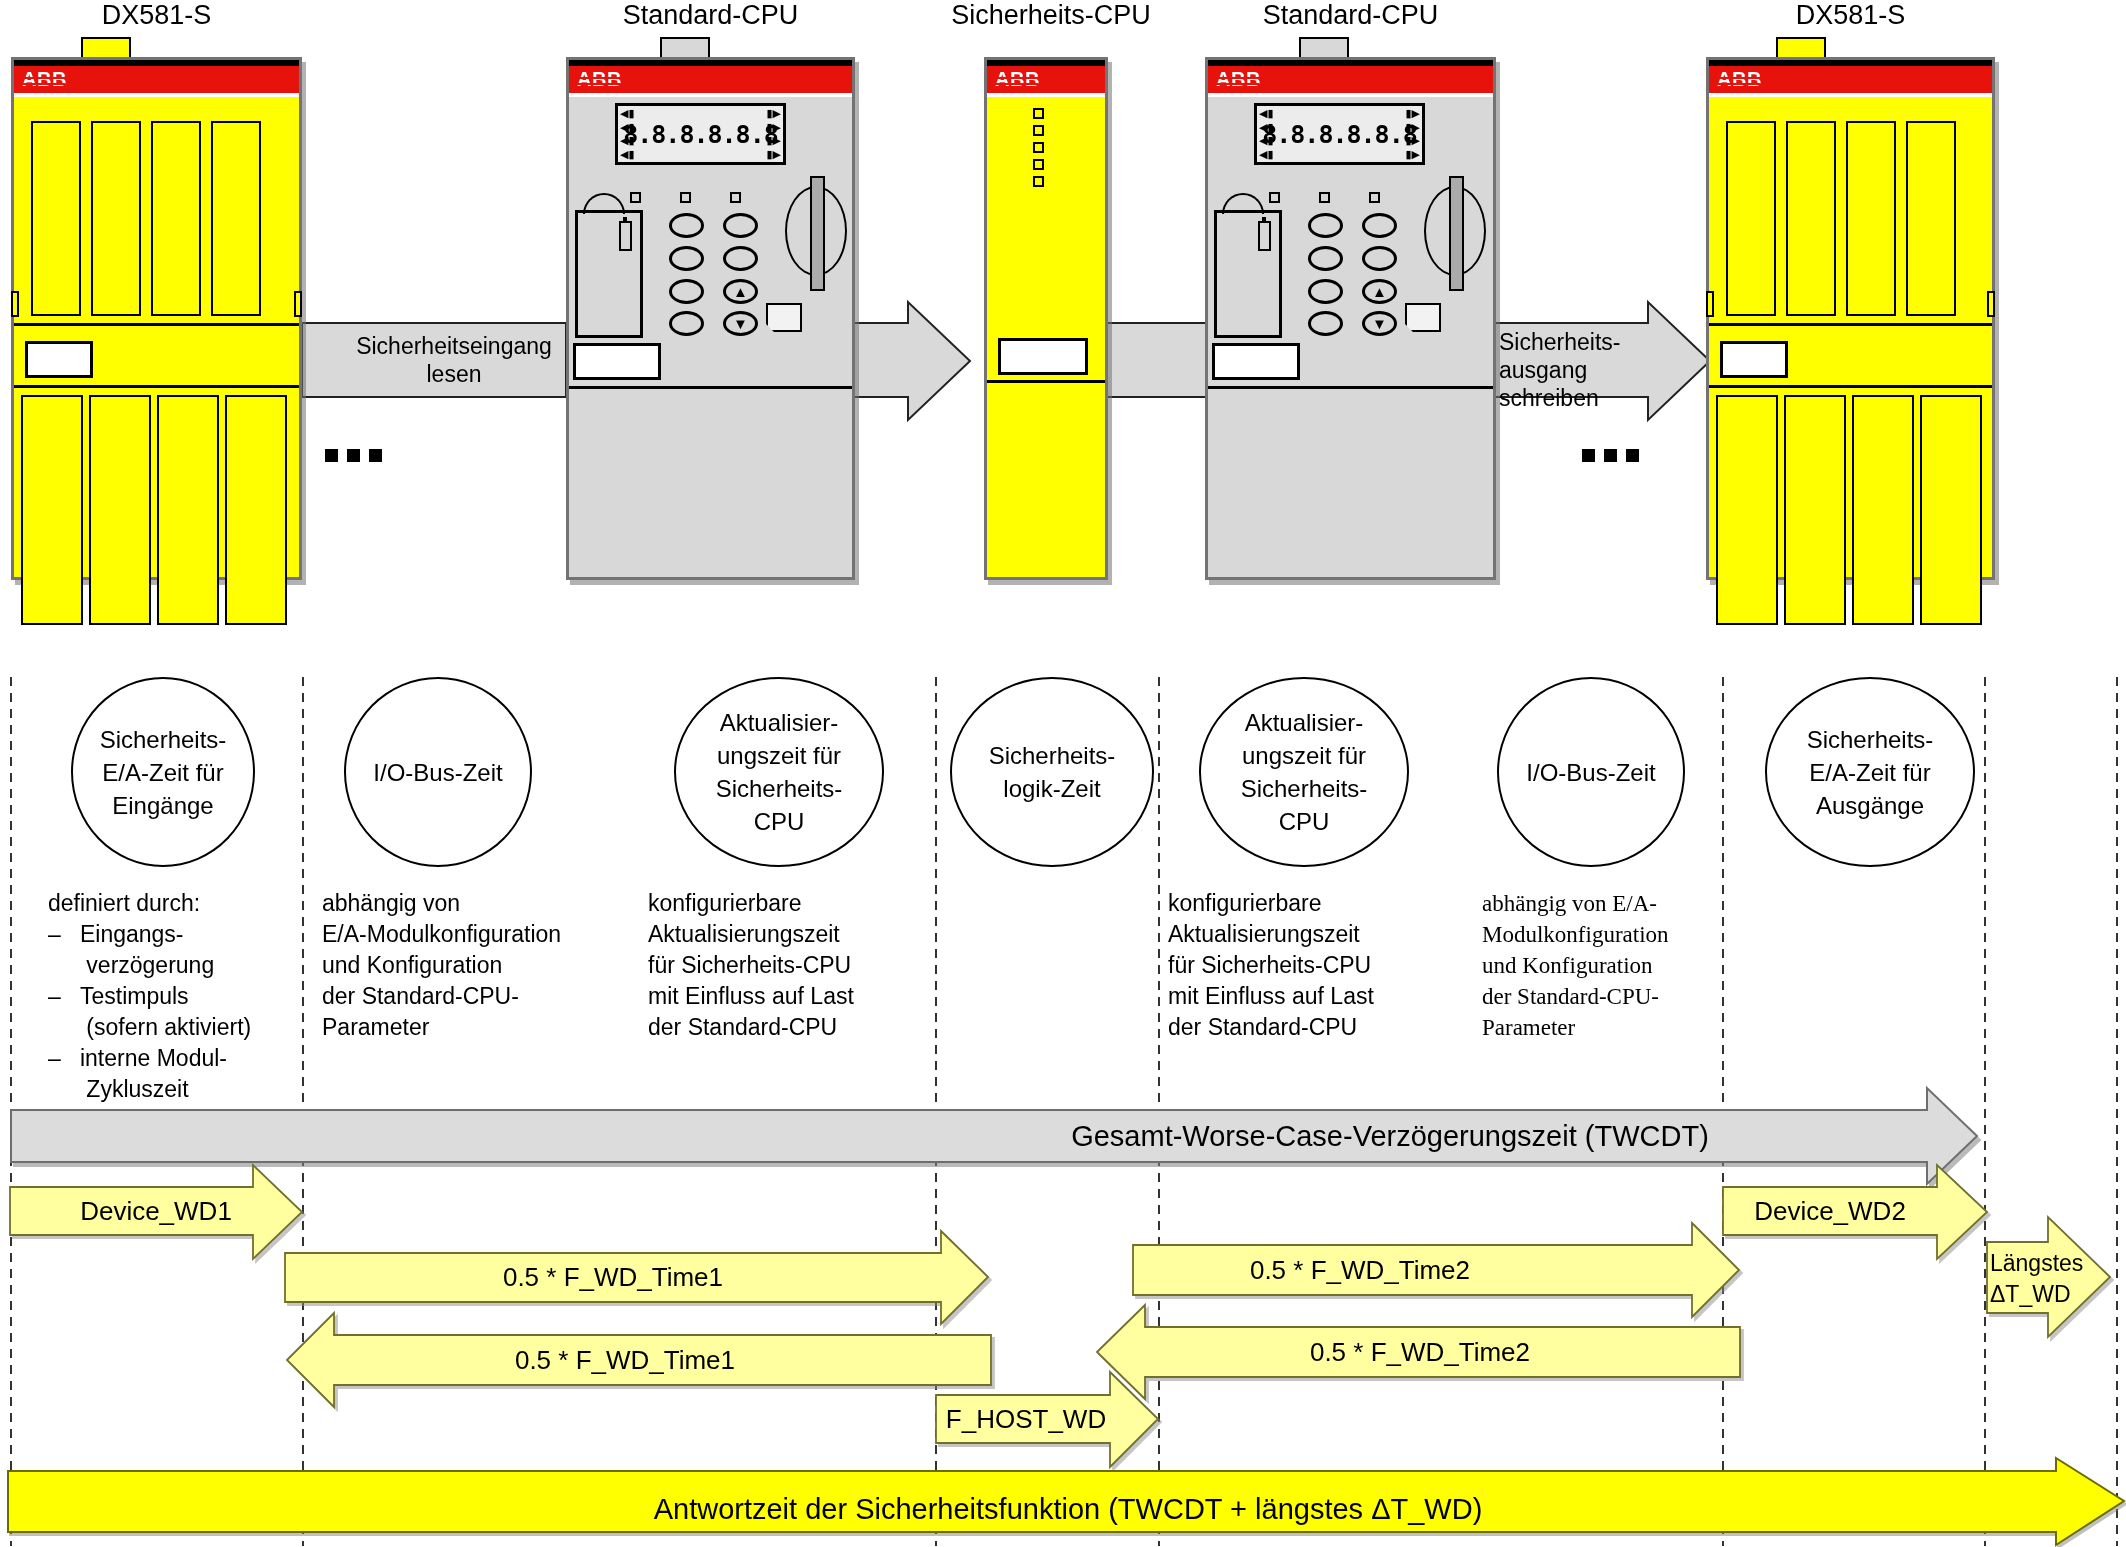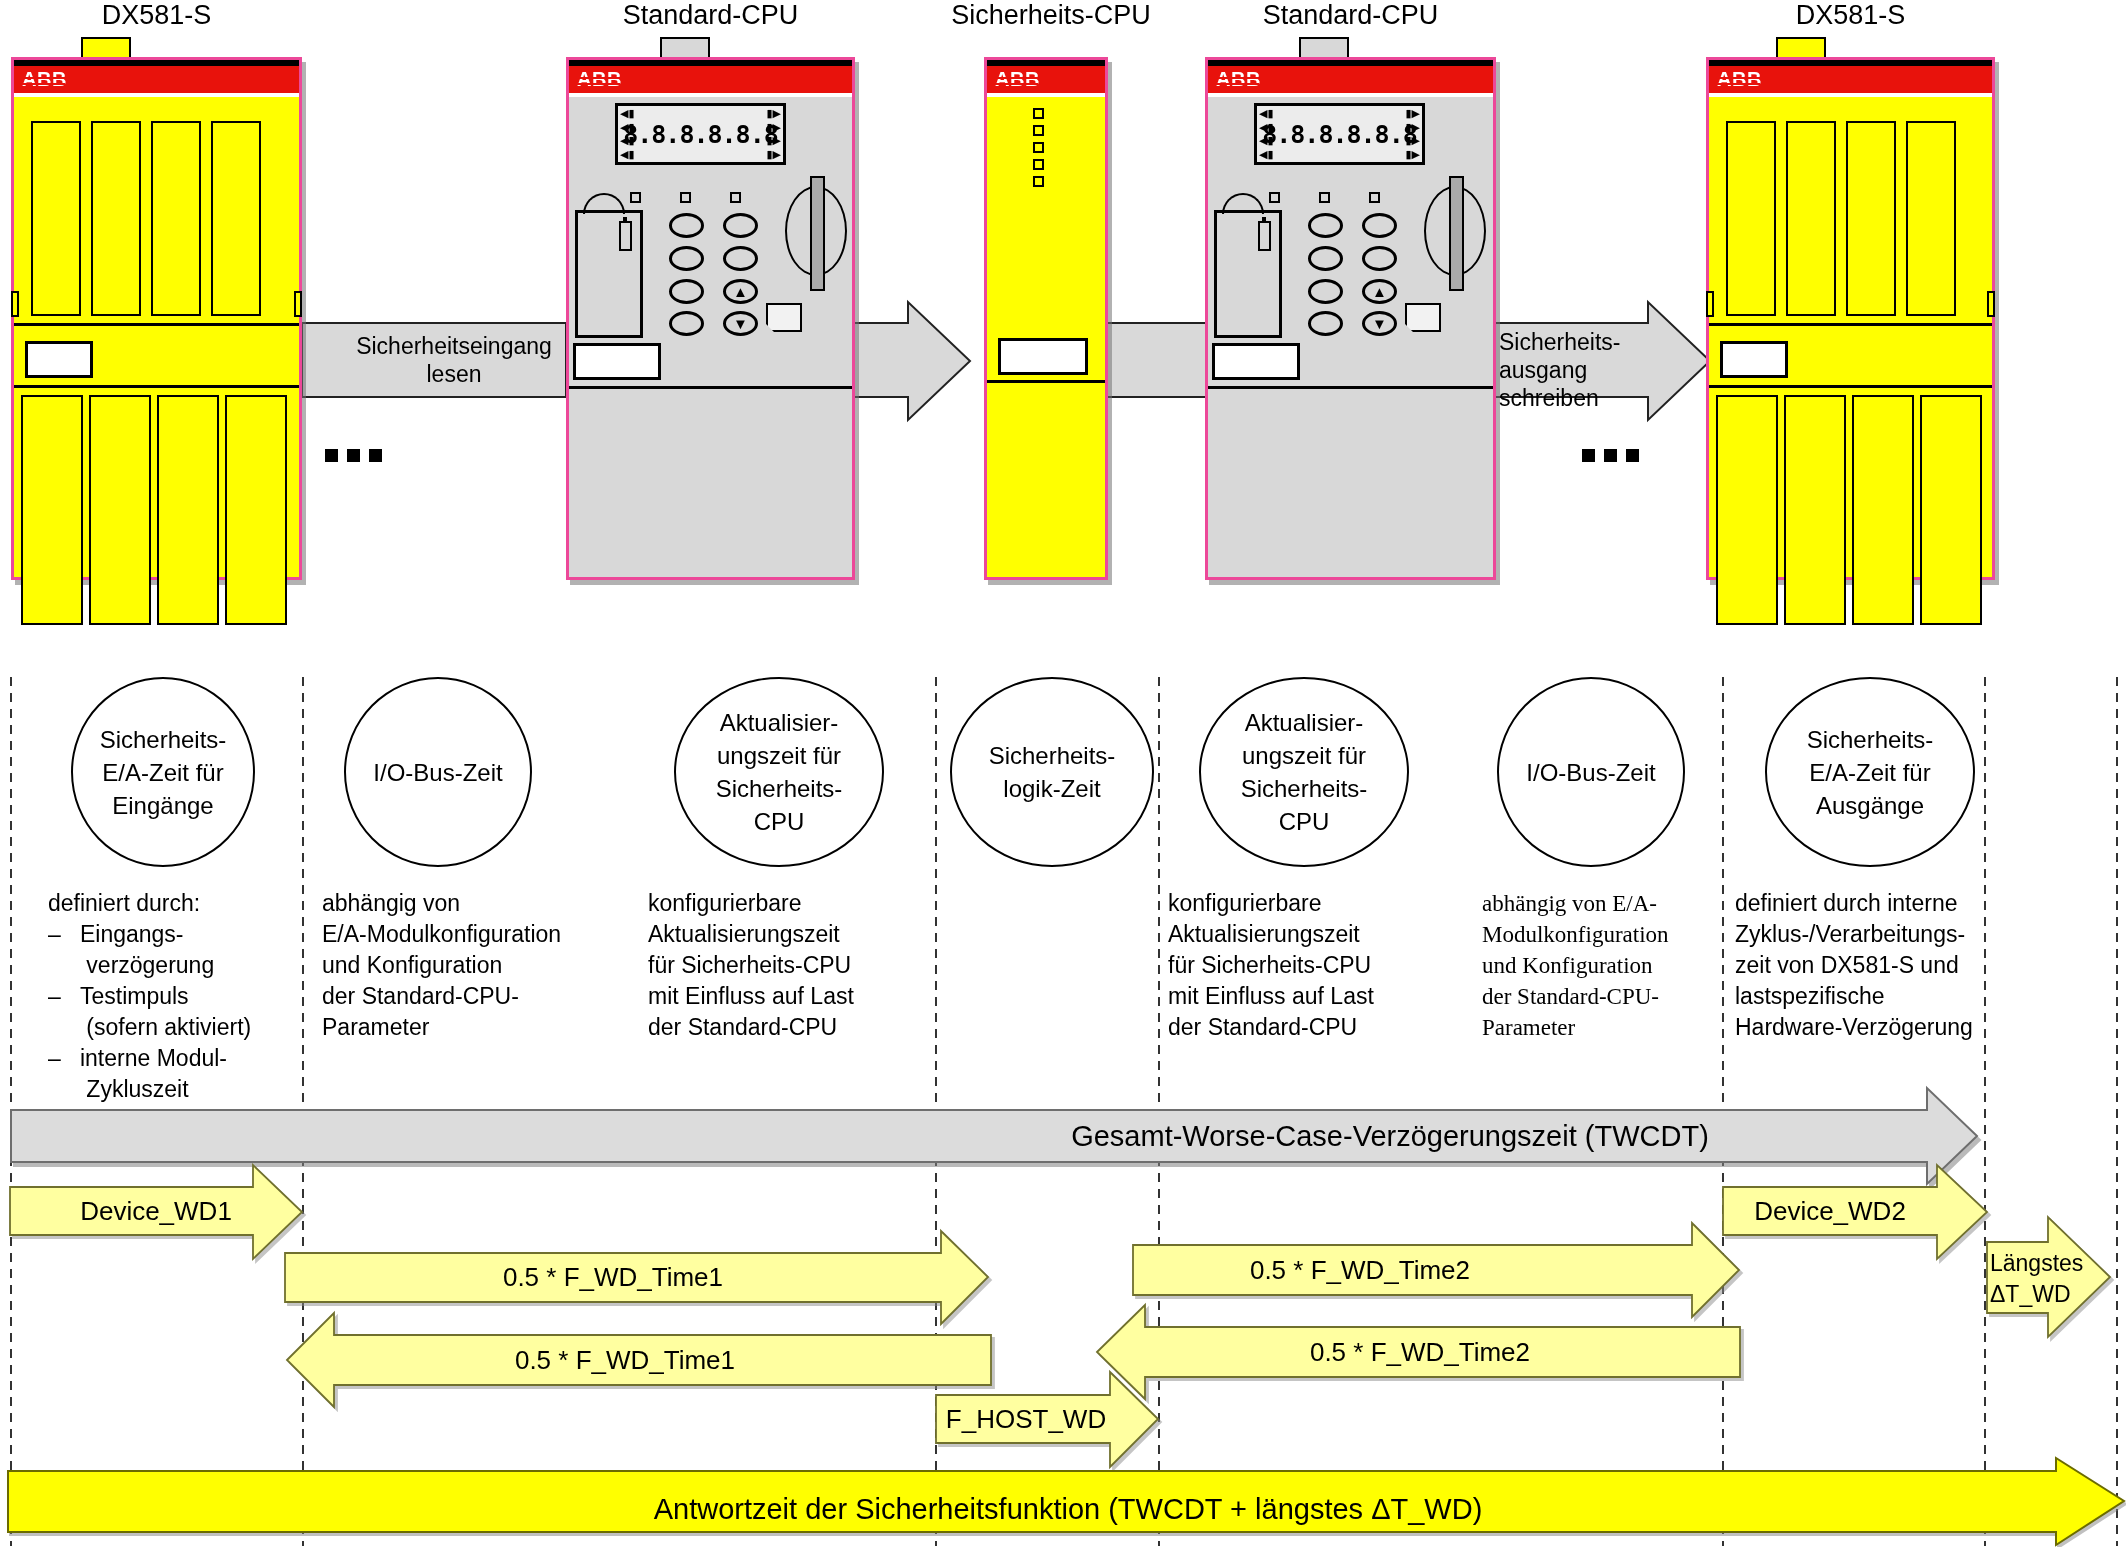--- a/index.html
+++ b/index.html
@@ -6,21 +6,21 @@
     --abb-red:#e8120c; --safety-yellow:#ffff00; --pale-yellow:#ffffa0;
     --device-gray:#d8d8d8; --band-gray:#d9d9d9; --twcdt-gray:#dcdcdc;
   }
   html,body{margin:0;padding:0;background:#fff;}
   #stage{position:relative;width:2126px;height:1547px;background:#fff;
          font-family:"Liberation Sans","DejaVu Sans",sans-serif;color:#000;overflow:hidden;}
   .abs{position:absolute;}
   svg.layer{position:absolute;left:0;top:0;width:2126px;height:1547px;}
 
   
-  .device{position:absolute;top:57px;height:523px;border:3px solid #ec4899;box-sizing:border-box;
+  .device{position:absolute;top:57px;height:523px;border:3px solid #737373;box-sizing:border-box;
           box-shadow:4px 5px 0 rgba(115,115,115,.55);}
   .device.yellow{background:var(--safety-yellow);}
   .device.gray{background:var(--device-gray);}
   .tab{position:absolute;top:37px;height:22px;border:2px solid #000;box-sizing:border-box;}
   .tab.yellow{background:var(--safety-yellow);} .tab.gray{background:var(--device-gray);}
   .topstrip{position:absolute;left:0;right:0;top:0;height:6px;background:#000;}
   .redband{position:absolute;left:0;right:0;top:6px;height:27px;background:var(--abb-red);
            border-bottom:4px solid #fff;}
   .abb{position:absolute;left:8px;top:2px;color:#fff;font-weight:800;font-size:20px;
        letter-spacing:.5px;font-stretch:condensed;}
@@ -286,25 +286,20 @@
   <div class="desc" style="left:1168px;">konfigurierbare
 Aktualisierungszeit
 für Sicherheits-CPU
 mit Einfluss auf Last
 der Standard-CPU</div>
   <div class="desc" style="left:1482px;font-family:Liberation Serif, serif;">abhängig von E/A-
 Modulkonfiguration
 und Konfiguration
 der Standard-CPU-
 Parameter</div>
-  <div class="desc" style="left:1735px;">definiert durch interne
-Zyklus-/Verarbeitungs-
-zeit von DX581-S und
-lastspezifische
-Hardware-Verzögerung</div>
 
   <svg class="layer">
     <polygon points="11,1110 1927,1110 1927,1088 1977,1136 1927,1184 1927,1162 11,1162" style="fill:var(--twcdt-gray);stroke:#6e6e6e;stroke-width:2;filter:drop-shadow(3px 4px 0 rgba(130,130,130,.55))"></polygon>
     <polygon points="10,1187 253,1187 253,1165 302,1212 253,1259 253,1235 10,1235" style="fill:var(--pale-yellow);stroke:#70702e;stroke-width:1.8;filter:drop-shadow(3px 3px 0 rgba(140,140,140,.5))"></polygon>
     <polygon points="285,1253 941,1253 941,1231 988,1277 941,1324 941,1302 285,1302" style="fill:var(--pale-yellow);stroke:#70702e;stroke-width:1.8;filter:drop-shadow(3px 3px 0 rgba(140,140,140,.5))"></polygon>
     <polygon points="287,1360 334,1313 334,1335 991,1335 991,1385 334,1385 334,1407" style="fill:var(--pale-yellow);stroke:#70702e;stroke-width:1.8;filter:drop-shadow(3px 3px 0 rgba(140,140,140,.5))"></polygon>
     <polygon points="936,1395 1110,1395 1110,1372 1158,1419 1110,1467 1110,1443 936,1443" style="fill:var(--pale-yellow);stroke:#70702e;stroke-width:1.8;filter:drop-shadow(3px 3px 0 rgba(140,140,140,.5))"></polygon>
     <polygon points="1133,1245 1692,1245 1692,1223 1739,1270 1692,1317 1692,1295 1133,1295" style="fill:var(--pale-yellow);stroke:#70702e;stroke-width:1.8;filter:drop-shadow(3px 3px 0 rgba(140,140,140,.5))"></polygon>
     <polygon points="1097,1352 1145,1305 1145,1327 1740,1327 1740,1377 1145,1377 1145,1399" style="fill:var(--pale-yellow);stroke:#70702e;stroke-width:1.8;filter:drop-shadow(3px 3px 0 rgba(140,140,140,.5))"></polygon>
     <polygon points="1723,1187 1937,1187 1937,1165 1987,1212 1937,1259 1937,1235 1723,1235" style="fill:var(--pale-yellow);stroke:#70702e;stroke-width:1.8;filter:drop-shadow(3px 3px 0 rgba(140,140,140,.5))"></polygon>

